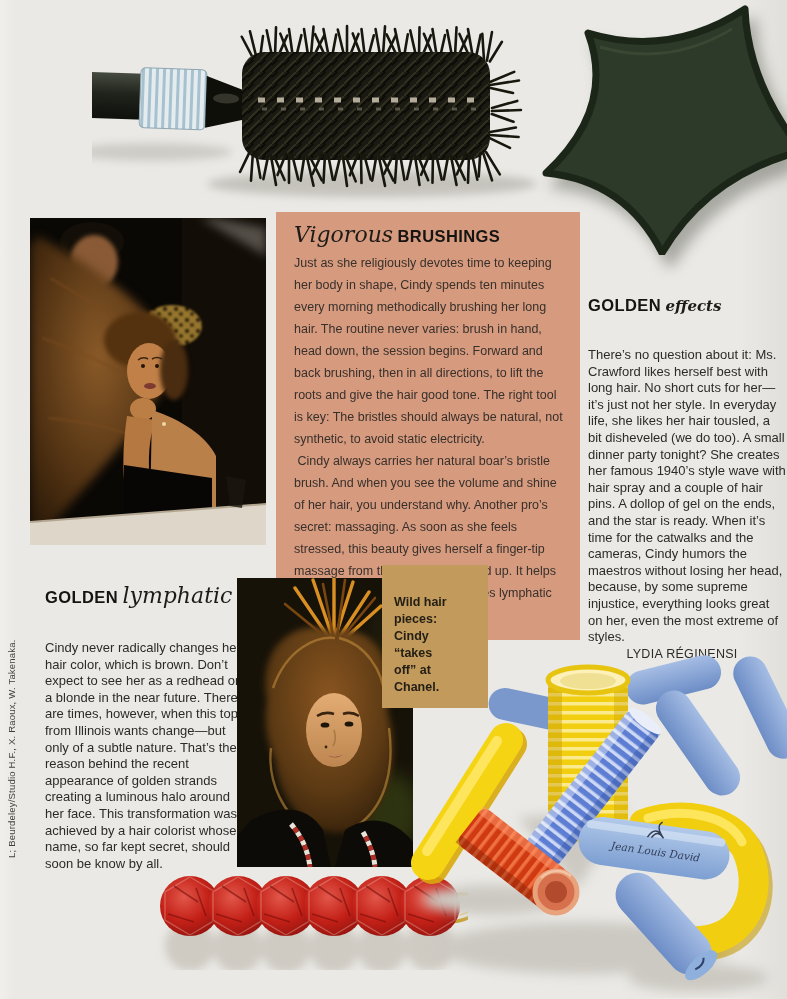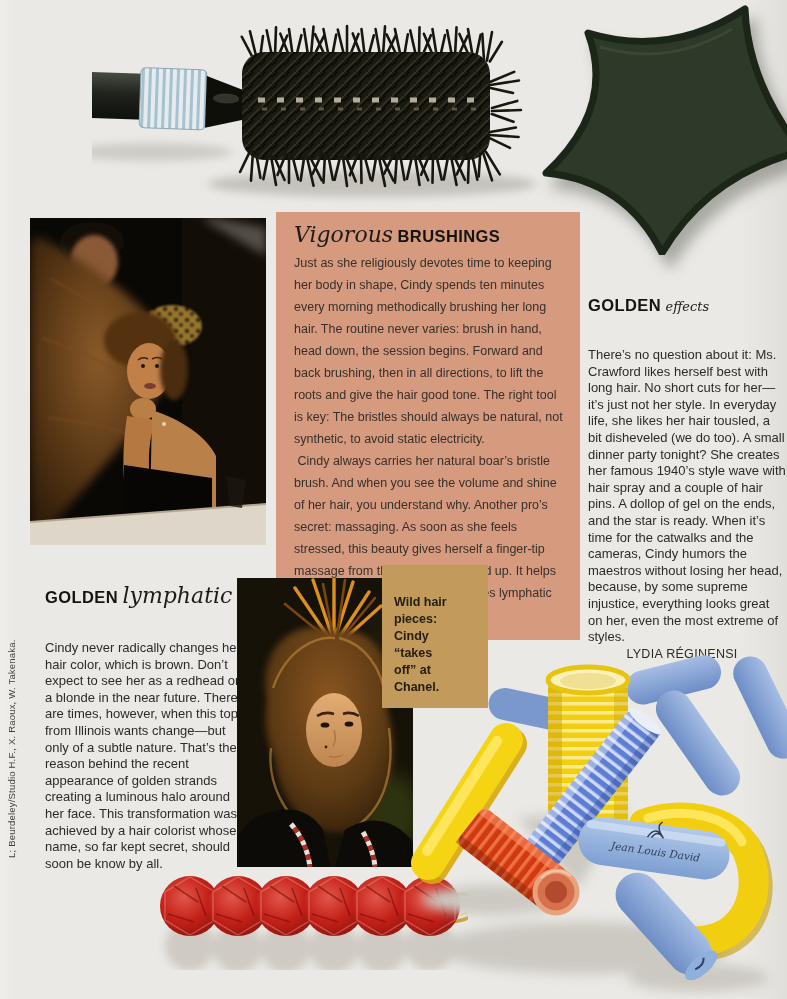--- a/index.html
+++ b/index.html
@@ -158,21 +158,21 @@
       <span class="head-script">Vigorous</span>
       <span class="head-caps">BRUSHINGS</span>
     </div>
     <div class="body">Just as she religiously devotes time to keeping her body in shape, Cindy spends ten minutes every morning methodically brushing her long hair. The routine never varies: brush in hand, head down, the session begins. Forward and back brushing, then in all directions, to lift the roots and give the hair good tone. The right tool is key: The bristles should always be natural, not synthetic, to avoid static electricity.
 &nbsp;Cindy always carries her natural boar’s bristle brush. And when you see the volume and shine of her hair, you understand why. Another pro’s secret: massaging. As soon as she feels stressed, this beauty gives herself a finger-tip massage from the nape of the head up. It helps invigorate the scalp and it stimulates lymphatic exchanges.</div>
   </div>
 
   <div class="abs greatcol">
     <div class="head">
       <span class="head-caps">GOLDEN</span>
-      <span class="head-script" style="font-size:13px;">effects</span>
+      <span class="head-script" style="font-size:15px;font-weight:bold;">effects</span>
     </div>
     <div class="colbody">There’s no question about it: Ms. Crawford likes herself best with long hair. No short cuts for her—it’s just not her style. In everyday life, she likes her hair tousled, a bit disheveled (we do too). A small dinner party tonight? She creates her famous 1940’s style wave with hair spray and a couple of hair pins. A dollop of gel on the ends, and the star is ready. When it’s time for the catwalks and the cameras, Cindy humors the maestros without losing her head, because, by some supreme injustice, everything looks great on her, even the most extreme of styles.</div>
     <div class="byline">LYDIA RÉGINENSI</div>
   </div>
 
   <div class="abs goldencol">
     <div class="head">
       <span class="head-caps">GOLDEN</span>
       <span class="head-script">lymphatic</span>
     </div>

